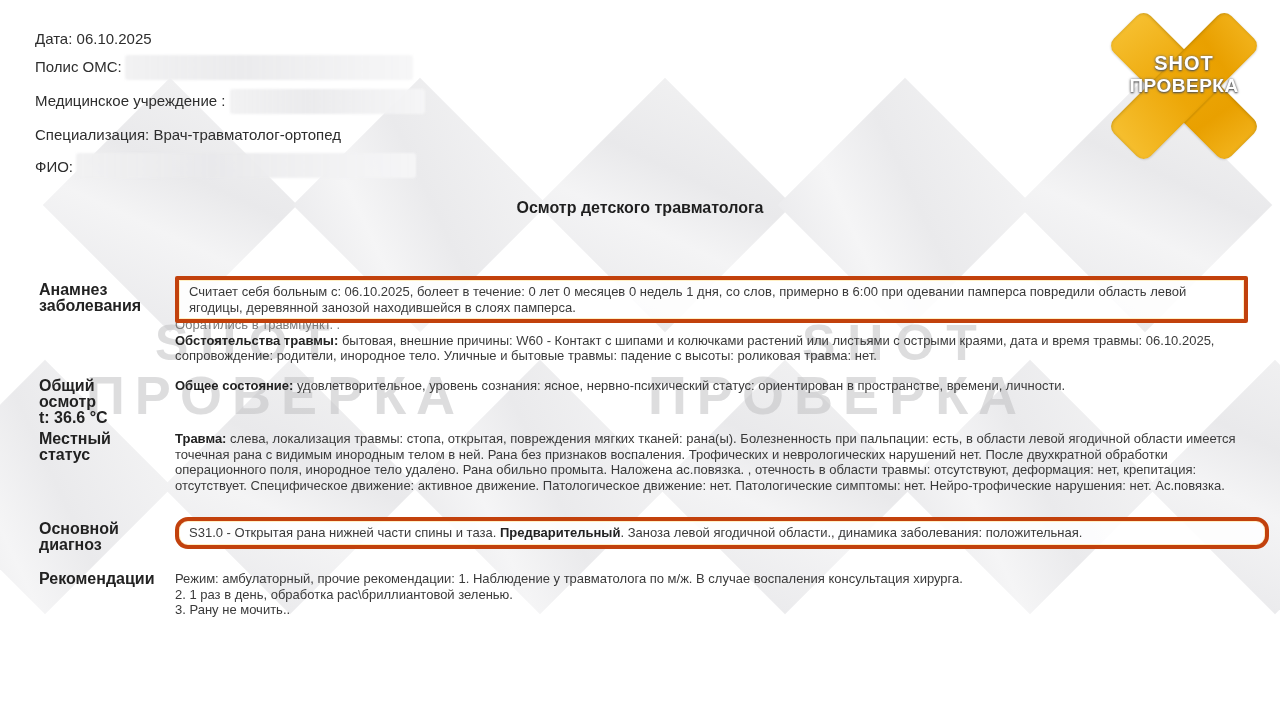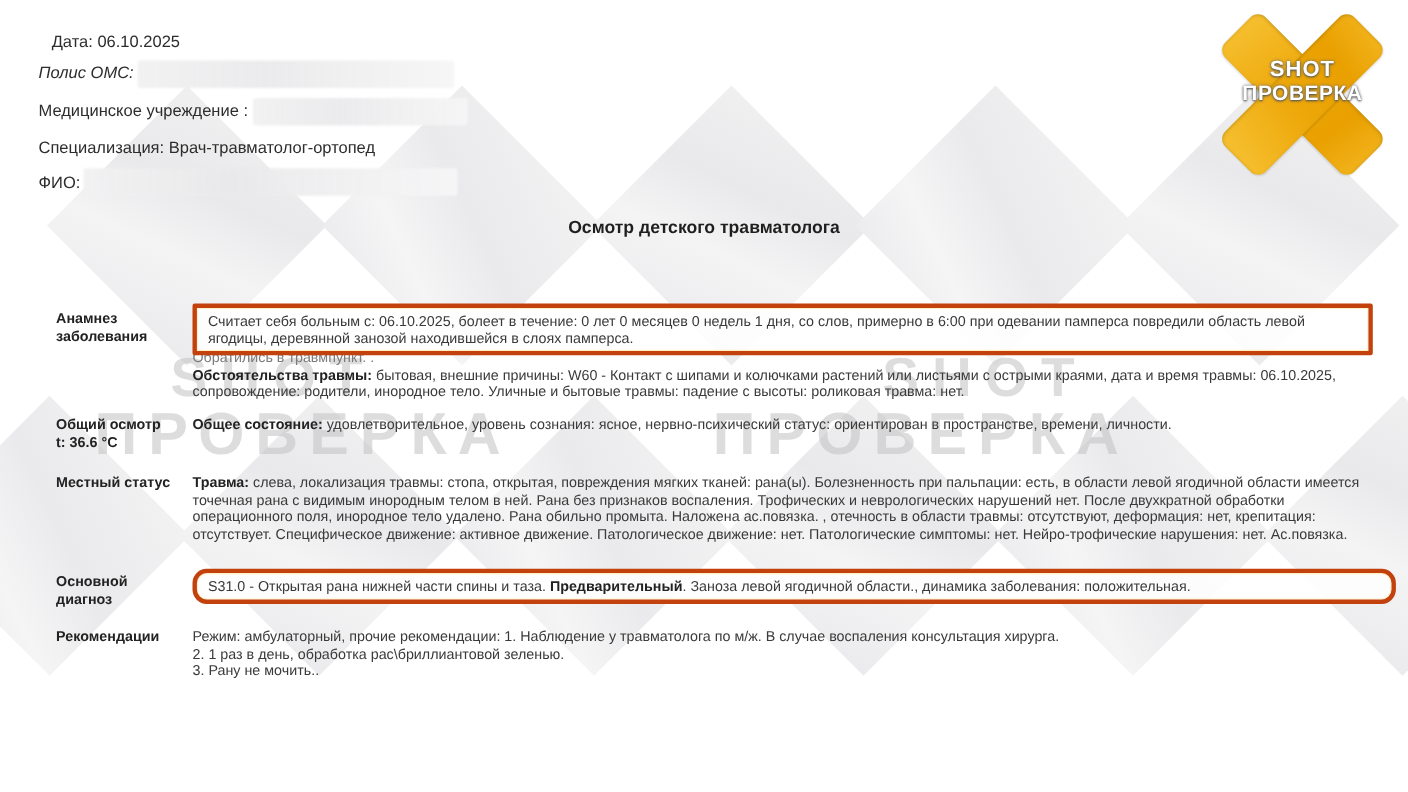--- a/index.html
+++ b/index.html
@@ -41,21 +41,21 @@
   .content{position:absolute;inset:0;z-index:3;}
   .h-line{position:absolute;left:35px;font-size:15px;color:#2d2d2d;}
   .blur-box{
     position:absolute;height:25px;border-radius:3px;
     background:linear-gradient(90deg,rgba(241,241,242,.95),rgba(233,233,235,.9) 40%,rgba(246,246,247,.95));
     filter:blur(1.2px);
   }
   .doc-title{position:absolute;left:0;top:199px;width:1280px;text-align:center;
     font-size:16px;font-weight:bold;color:#1f1f1f;}
   .row{position:absolute;left:35px;width:1213px;}
-  .row-label{position:absolute;left:16px;top:0;width:110px;font-size:13px;font-weight:bold;
+  .row-label{position:absolute;left:4px;top:0;width:110px;font-size:16px;font-weight:bold;
     color:#222;line-height:16px;}
   .row-body{position:absolute;left:140px;top:0;width:1073px;font-size:13px;line-height:15.6px;color:#3a3a3a;}
   .hl-box{
     position:relative;z-index:2;border:4px solid #c2410c;border-radius:2px;
     background:rgba(255,255,255,.85);padding:4px 10px;
     box-shadow:0 0 0 1px rgba(255,235,180,.8) inset;
   }
   .tucked{position:relative;z-index:1;margin-top:-6px;color:#7b7b7b;}
   .para{margin-top:0;}
   b{color:#222;}
@@ -87,23 +87,23 @@
 
   <div class="logo">
     <div class="bar bar1"></div>
     <div class="bar bar2"></div>
     <div class="logo-word logo-shot">SHOT</div>
     <div class="logo-word logo-prov">ПРОВЕРКА</div>
   </div>
 
   <div class="content">
 
-    <div class="h-line" style="top:30px;margin-left:12px;">Дата: 06.10.2025</div>
+    <div class="h-line" style="top:30px;">Дата: 06.10.2025</div>
 
-    <div class="h-line" style="top:58px;font-style:italic;">Полис ОМС:</div>
+    <div class="h-line" style="top:58px;">Полис ОМС:</div>
     <div class="blur-box" style="left:125px;top:55px;width:288px;"></div>
 
     <div class="h-line" style="top:92px;">Медицинское учреждение :</div>
     <div class="blur-box" style="left:230px;top:89px;width:195px;"></div>
 
     <div class="h-line" style="top:126px;">Специализация: Врач-травматолог-ортопед</div>
 
     <div class="h-line" style="top:158px;">ФИО:</div>
     <div class="blur-box" style="left:76px;top:153px;width:340px;"></div>
 

